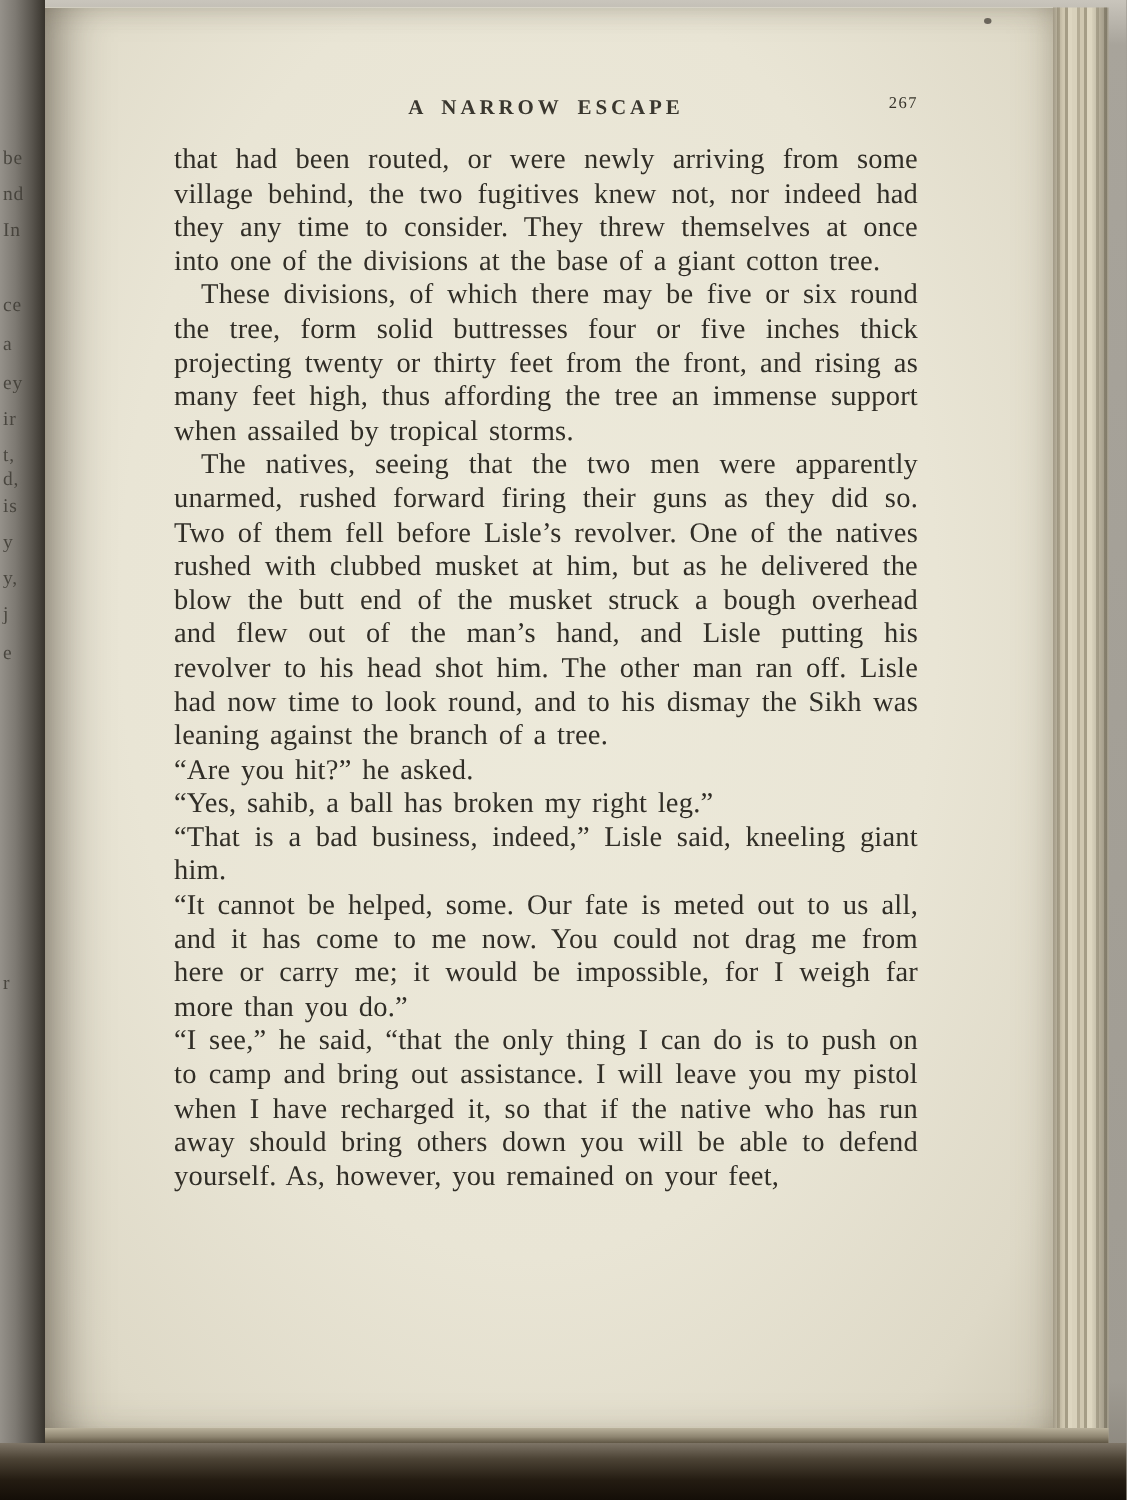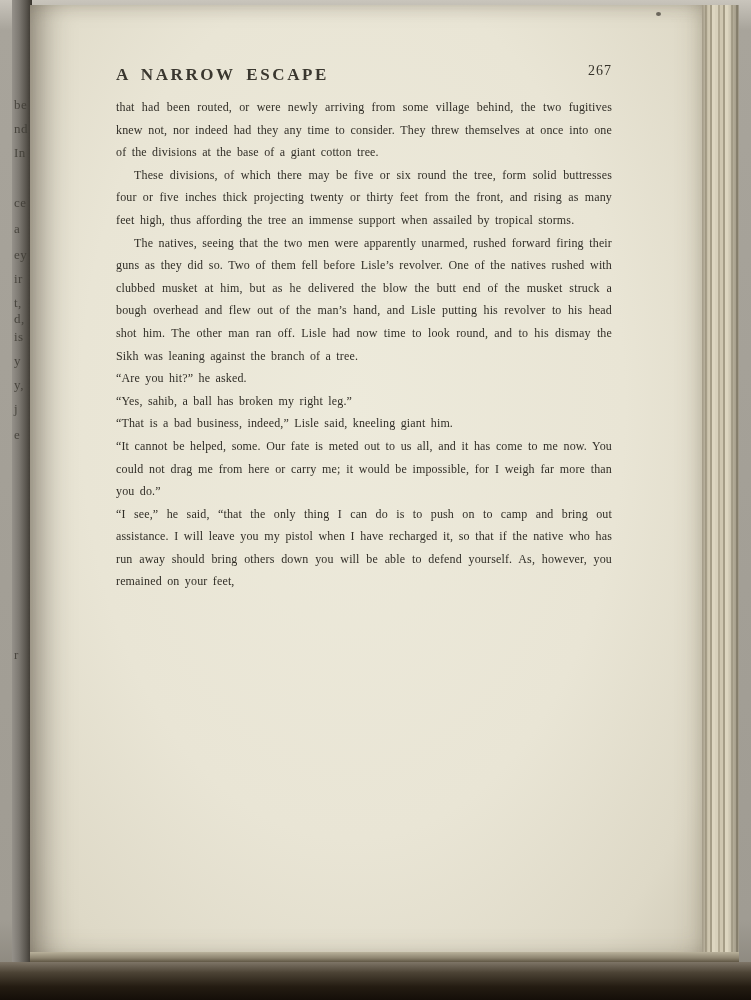--- a/index.html
+++ b/index.html
@@ -15,22 +15,22 @@
   .scan {
     position: relative;
     width: 751px;
     height: 1000px;
     background: linear-gradient(180deg, #c9c5bc 0%, #a8a49b 3%, #a09c93 92%, #807b71 100%);
   }
 
   
   .gutter {
     position: absolute;
-    left: 12px; top: 0;
-    width: 20px; height: 968px;
+    left: 0; top: 0;
+    width: 30px; height: 968px;
     background: linear-gradient(90deg, #95918a 0%, #7d7972 35%, #5a564f 70%, #37332c 100%);
   }
   .fragment {
     position: absolute;
     left: 2px;
     color: #3e3b34;
     font-size: 13px;
     line-height: 13px;
     letter-spacing: 0.5px;
     opacity: 0.85;
@@ -51,41 +51,42 @@
 
   .page-header {
     position: absolute;
     top: 60px;
     left: 86px;
     right: 90px;
     height: 22px;
   }
   .running-title {
     display: block;
-    font-size: 17px;
+    text-align: center;
+    font-size: 14px;
     letter-spacing: 2.6px;
     word-spacing: 4px;
     color: #3a372f;
     font-weight: bold;
   }
   .page-number {
     position: absolute;
     right: 0; top: -2px;
-    font-size: 14px;
+    font-size: 11px;
     letter-spacing: 1px;
     color: #353229;
   }
 
   .page-body {
     position: absolute;
     top: 91px;
     left: 86px;
     right: 90px;
     color: #312e27;
-    font-size: 12px;
+    font-size: 19px;
     line-height: 22.6px;
     text-align: justify;
     word-spacing: 2.2px;
     letter-spacing: 0.15px;
     font-family: Liberation Serif, serif;
   }
   .page-body p.para {
     margin: 0;
     text-indent: 0;
   }

